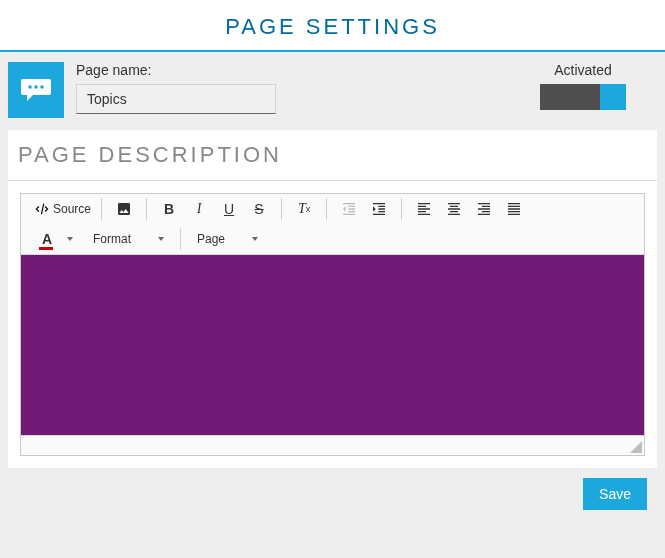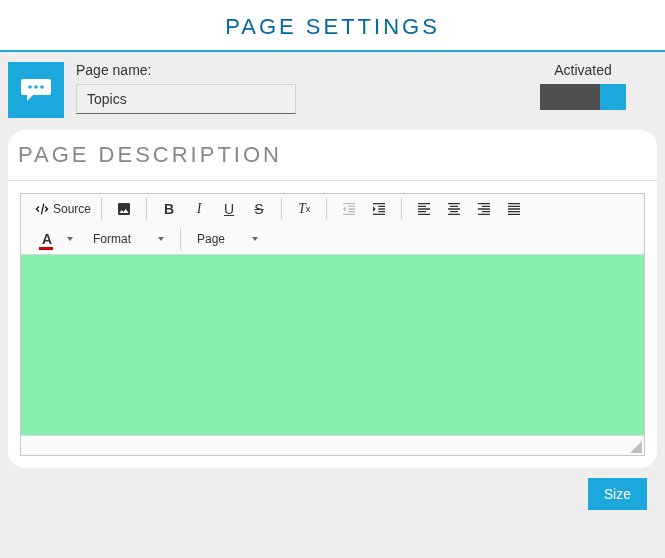--- a/index.html
+++ b/index.html
@@ -38,21 +38,21 @@
 }
 .chat-icon-box svg { fill: #fff; }
 .name-block { flex: 0 0 auto; }
 .name-label {
   font-size: 14px;
   color: #333;
   margin-bottom: 6px;
   display: block;
 }
 .name-input {
-  width: 220px;
+  width: 200px;
   height: 30px;
   border: 1px solid #d0d0d0;
   border-bottom: 1px solid #666;
   background: #f0f0f0;
   padding: 0 10px;
   font-size: 14px;
   color: #333;
 }
 .spacer { flex: 1; }
 .activated-block { padding-right: 30px; }
@@ -68,36 +68,35 @@
   position: absolute;
   right: 0;
   top: 0;
   width: 26px;
   height: 26px;
   background: #1ca8dd;
 }
 .desc-panel {
   margin: 0 8px;
   background: #fff;
-  border-radius: 17px;
 }
 .desc-title {
   padding: 12px 10px;
   font-size: 22px;
   font-weight: 400;
   color: #888;
   letter-spacing: 3px;
   border-bottom: 1px solid #ddd;
 }
 .editor-wrap {
   padding: 12px;
 }
 .editor {
   border: 1px solid #c9c9c9;
-  background: #86efac;
+  background: #701a75;
 }
 .toolbar {
   background: #fafafa;
   border-bottom: 1px solid #d9d9d9;
 }
 .toolbar-row {
   display: flex;
   align-items: center;
   padding: 4px 8px;
   gap: 0;
@@ -321,14 +320,14 @@
       <div class="content-area" contenteditable="true" style=""></div>
 
       <div class="status-bar">
         <div class="resize-handle"></div>
       </div>
     </div>
   </div>
 </div>
 
 <div class="save-row">
-  <button class="save-btn">Size</button>
+  <button class="save-btn">Save</button>
 </div>
 
 </body></html>

